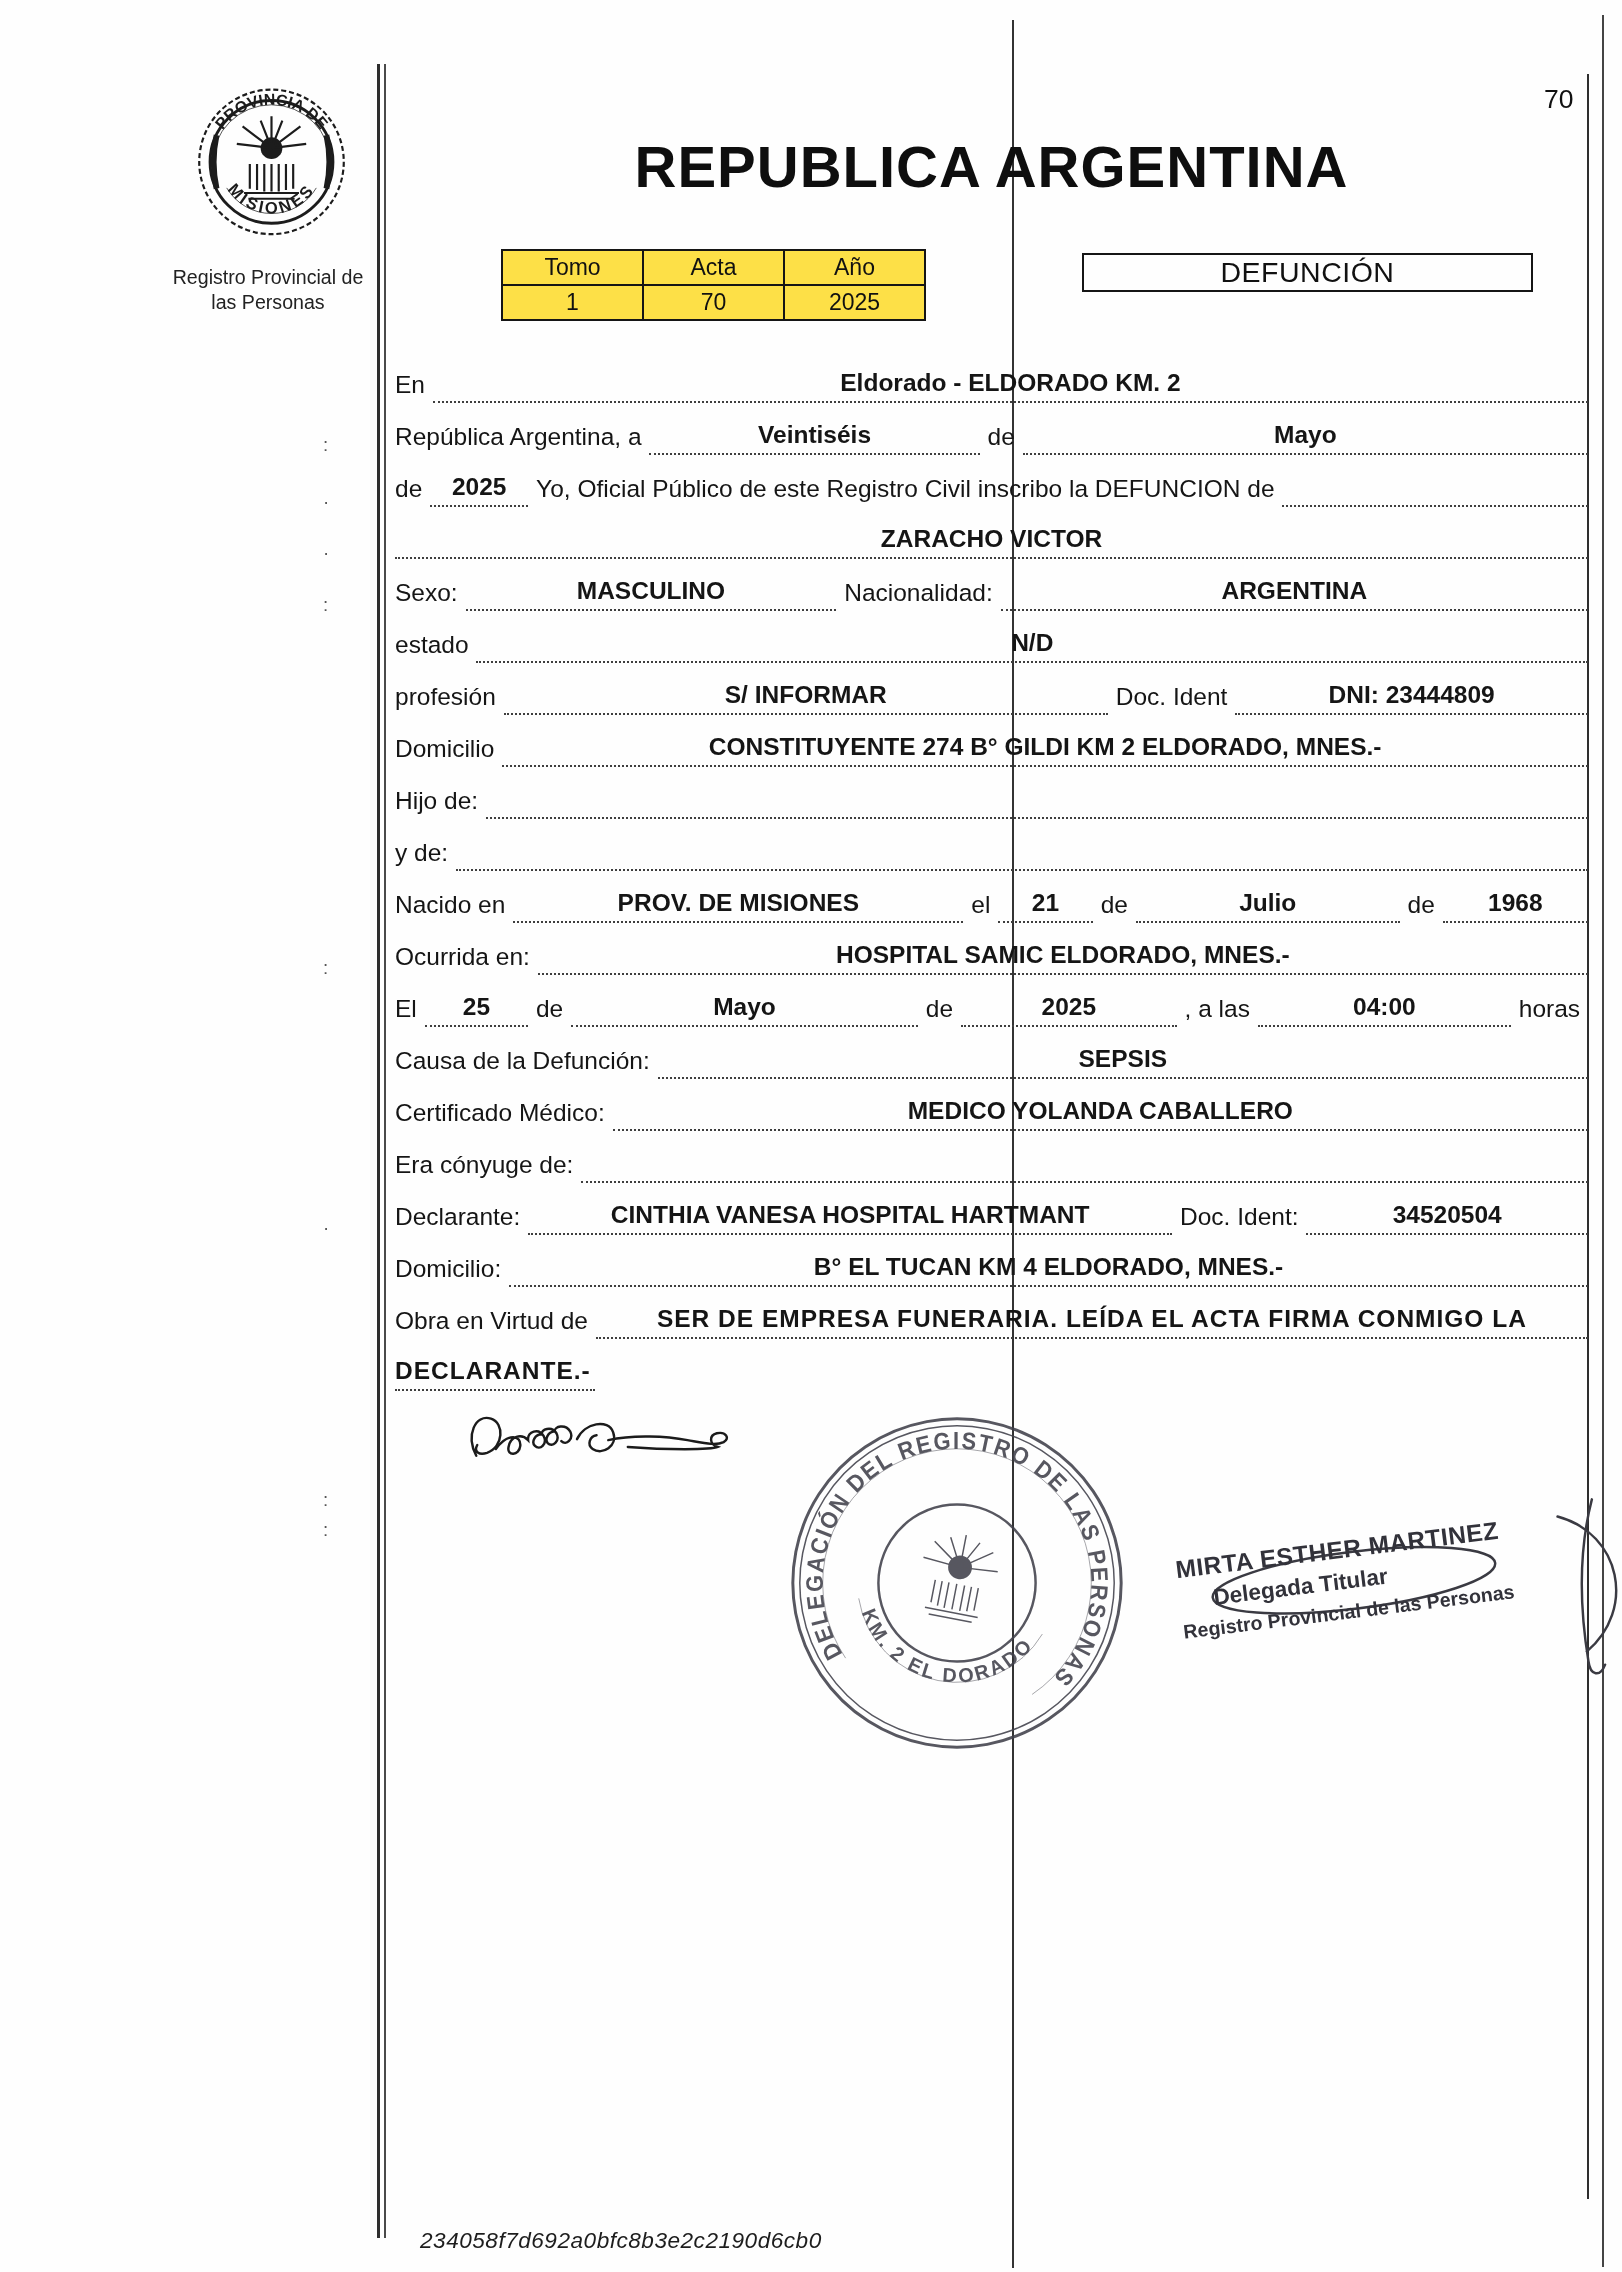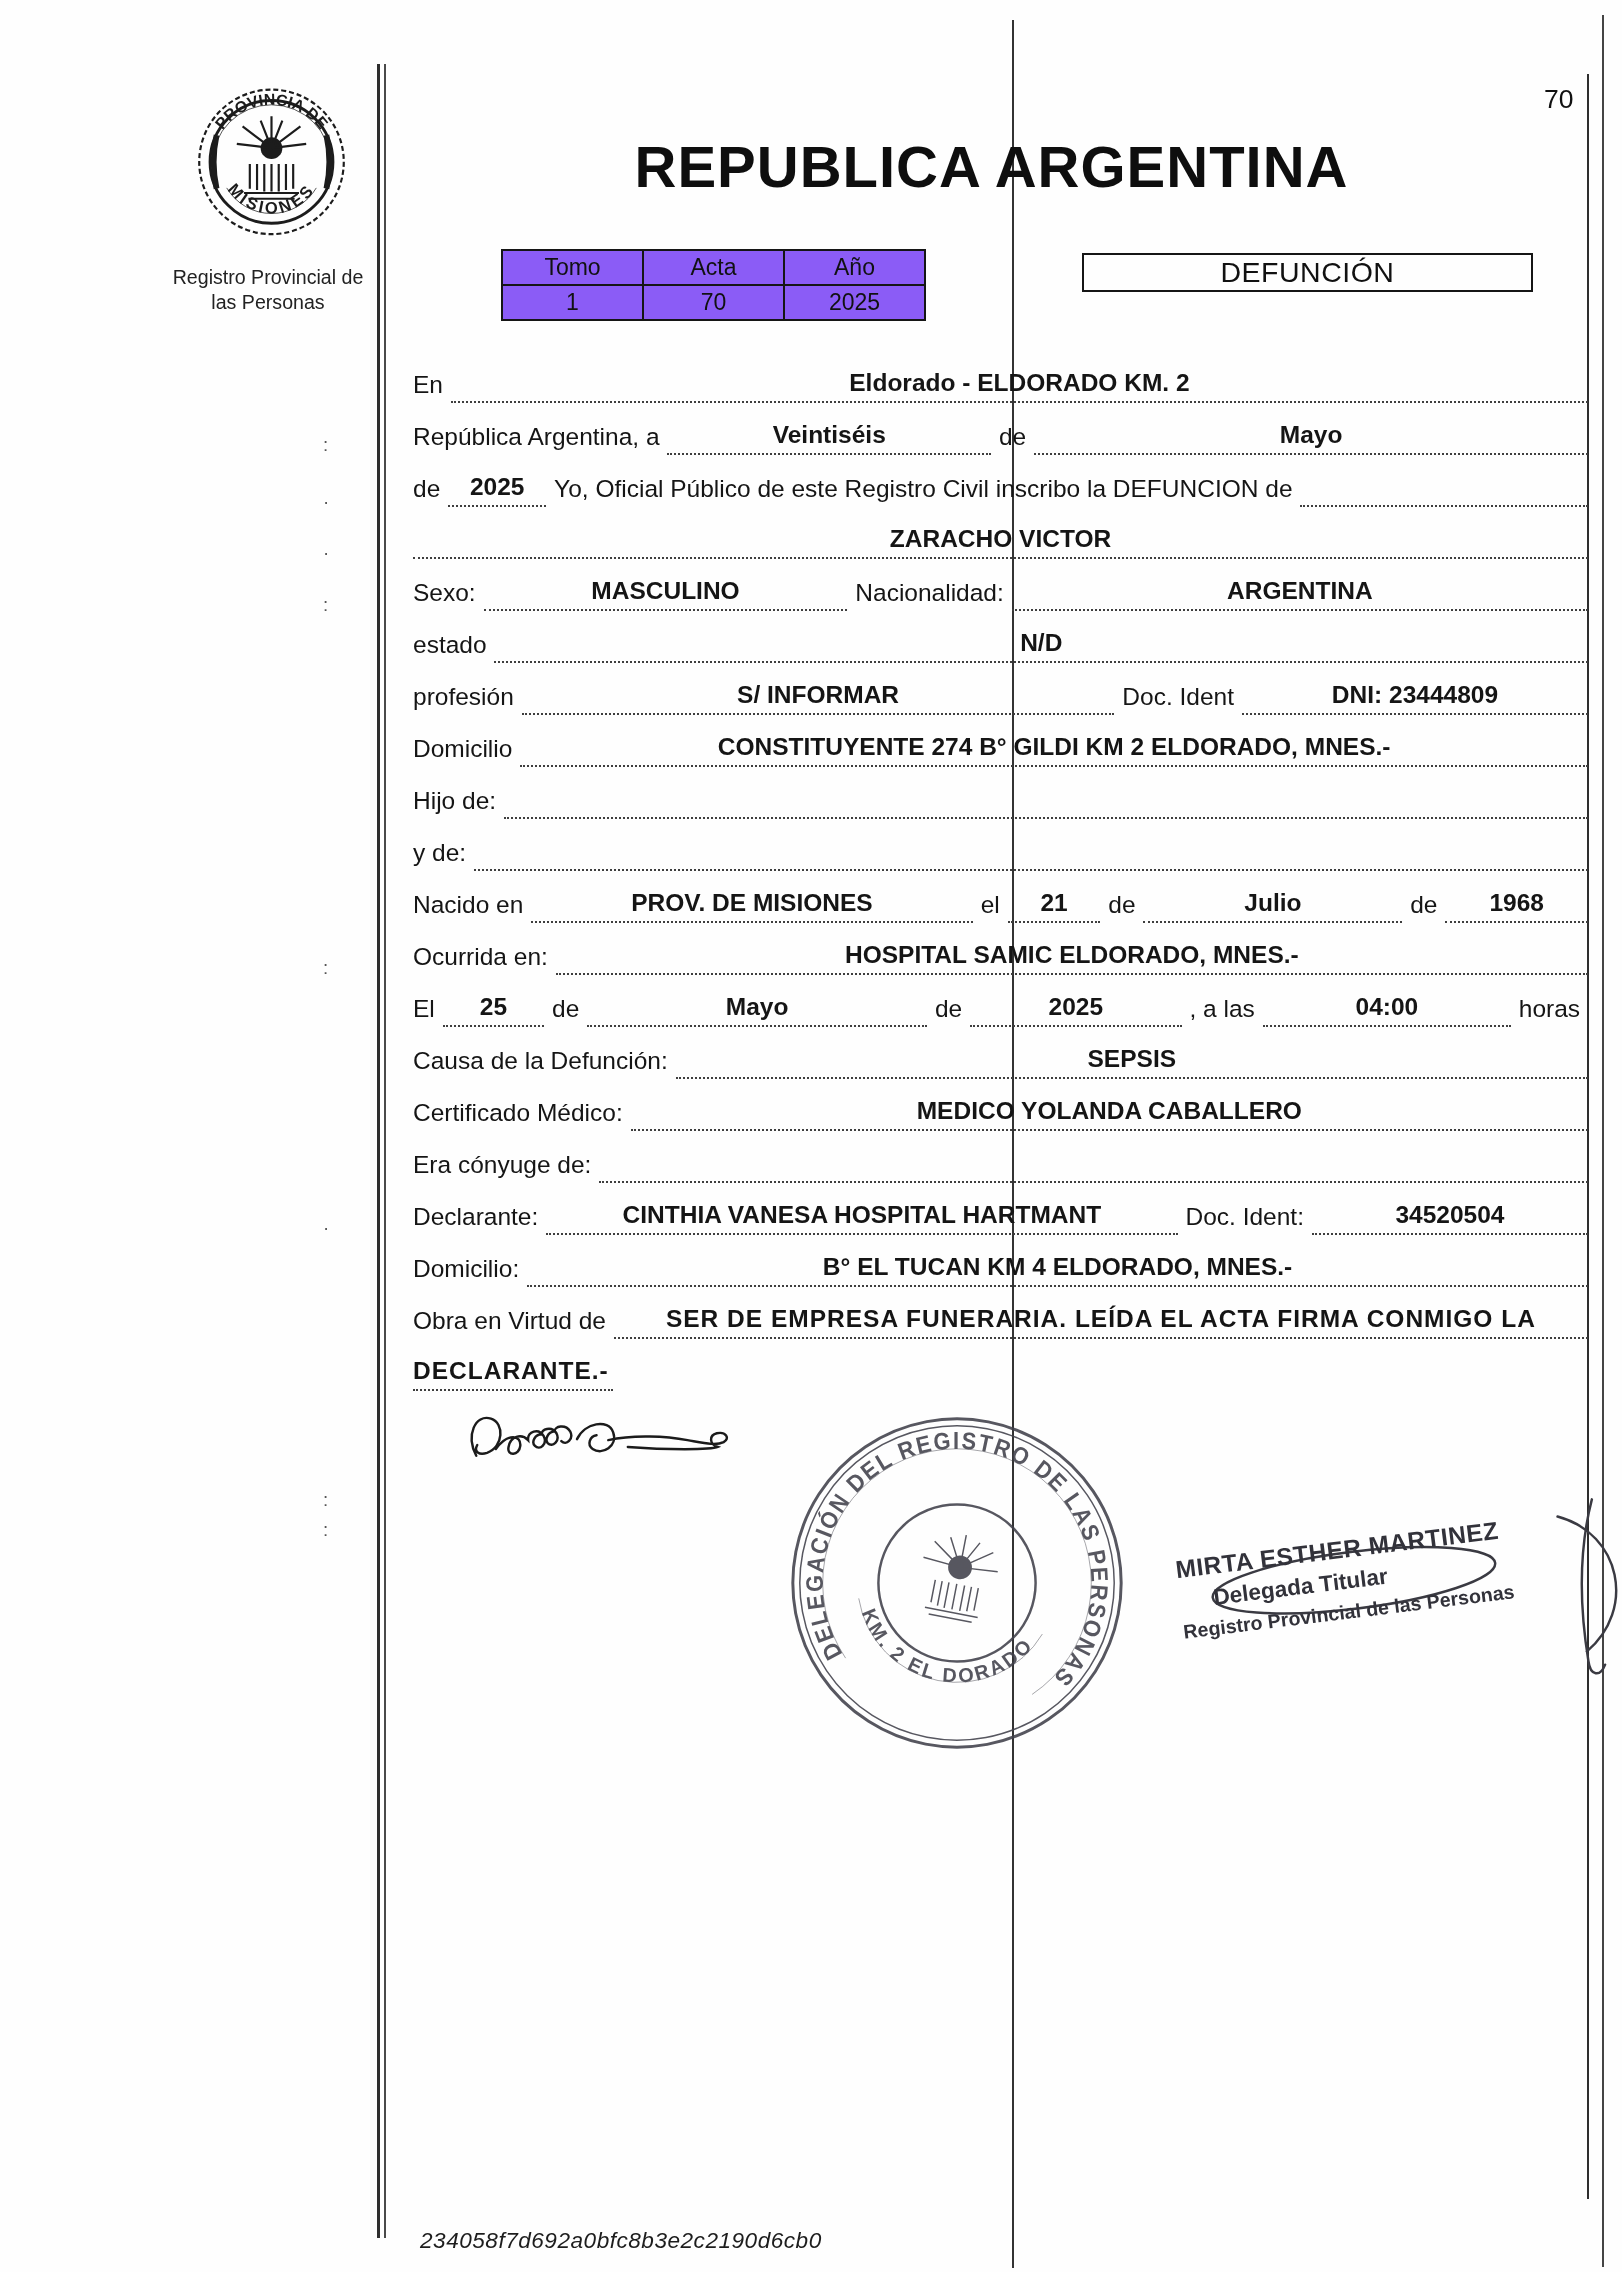--- a/index.html
+++ b/index.html
@@ -26,31 +26,31 @@
     position:absolute; left:155px; top:265px; width:226px;
     text-align:center; font-size:19.6px; line-height:1.3; white-space:pre-line; color:#222;
   }
   .page-number { position:absolute; left:1544px; top:84px; font-size:26.5px; color:#111; }
   .doc-title {
     position:absolute; left:422px; top:133px; width:1139px;
     text-align:center; font-size:58px; font-weight:bold; letter-spacing:1px; color:#0e0e0e;
   }
 
   .acta { position:absolute; left:501px; top:249px; border-collapse:collapse; font-size:23px; color:#111; }
-  .acta td { border:2px solid #151515; width:141px; height:35px; text-align:center; vertical-align:middle; background:#8b5cf6; }
+  .acta td { border:2px solid #151515; width:141px; height:35px; text-align:center; vertical-align:middle; background:#fde047; }
 
   .defuncion-box {
     position:absolute; left:1082px; top:253px; width:451px; height:39px;
     border:2px solid #151515; display:flex; align-items:center; justify-content:center;
     font-size:28.5px; letter-spacing:0.5px; color:#111;
   }
 
   
   .form { position:absolute; left:395px; top:351px; width:1193px; }
-  .row { display:flex; align-items:flex-end; height:52px; font-size:24.5px; white-space:nowrap; color:#151515;margin-left:18px; }
+  .row { display:flex; align-items:flex-end; height:52px; font-size:24.5px; white-space:nowrap; color:#151515; }
   .lbl { flex:0 0 auto; padding:0 7.9px 3.9px 0; }
   .lbl.mid { padding:0 7.9px 3.9px 7.9px; }
   .fld {
     flex:1 1 0; text-align:center; font-weight:bold;
     border-bottom:2.9px dotted #3e3e3e; padding:0 4.9px 3.9px; min-width:0;
     overflow:hidden;
   }
   .fld.auto { flex:0 0 auto; min-width:98px; }
   .fld.fit  { flex:0 0 auto; text-align:left; padding:0 3.9px 3.9px 0; }
   .fld.spread { letter-spacing:1px; }

